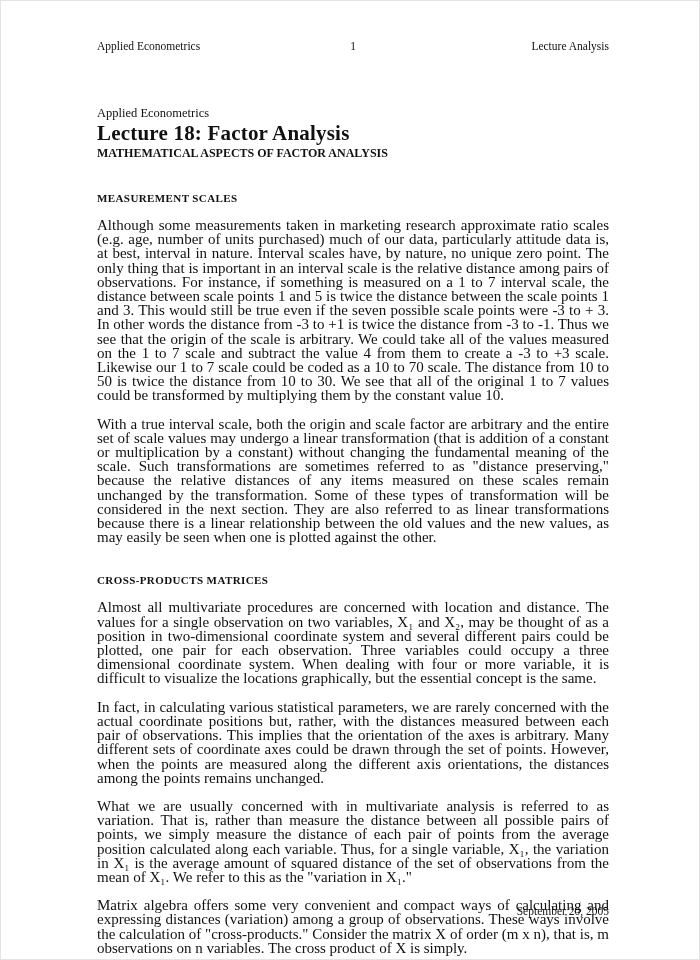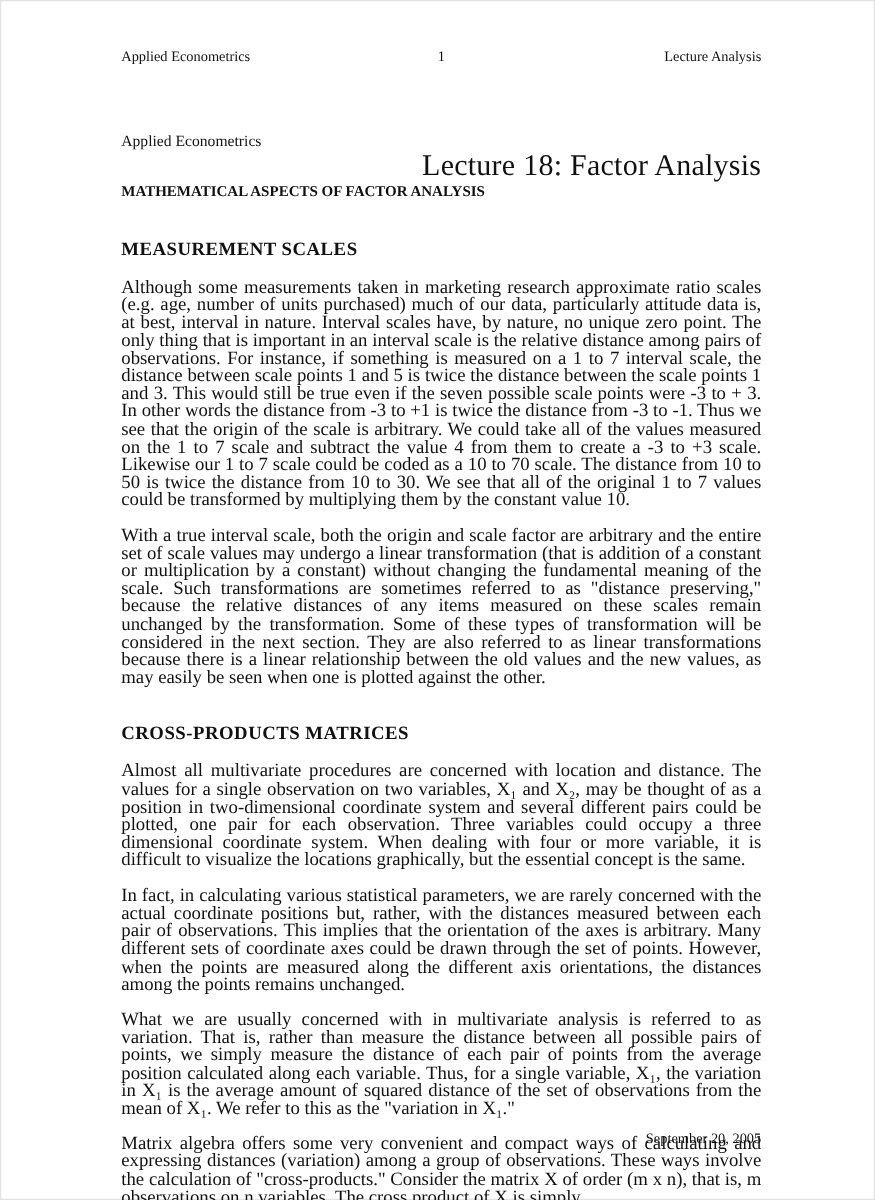--- a/index.html
+++ b/index.html
@@ -24,24 +24,24 @@
     font-size: 11.5px;
   }
   .running-header .center { position: absolute; left: 0; right: 0; text-align: center; }
   .content {
     position: absolute;
     top: 106px;
     left: 97px;
     width: 512px;
   }
   .course-line { font-size: 12.5px; line-height: 15px; }
-  .lecture-title { font-size: 24px; font-weight: normal; line-height: 24px; letter-spacing: 0.2px; text-align: right; }
+  .lecture-title { font-size: 21px; font-weight: bold; line-height: 24px; letter-spacing: 0.2px; }
   .subtitle { font-size: 12px; font-weight: bold; line-height: 16px; }
   .section-heading {
-    font-size: 15px;
+    font-size: 11px;
     font-weight: bold;
     letter-spacing: 0.4px;
     margin: 0;
   }
   .h-measurement { margin-top: 31px; }
   .h-crossproducts { margin-top: 30px; }
   .para {
     font-size: 15px;
     line-height: 14.2px;
     text-align: justify;

